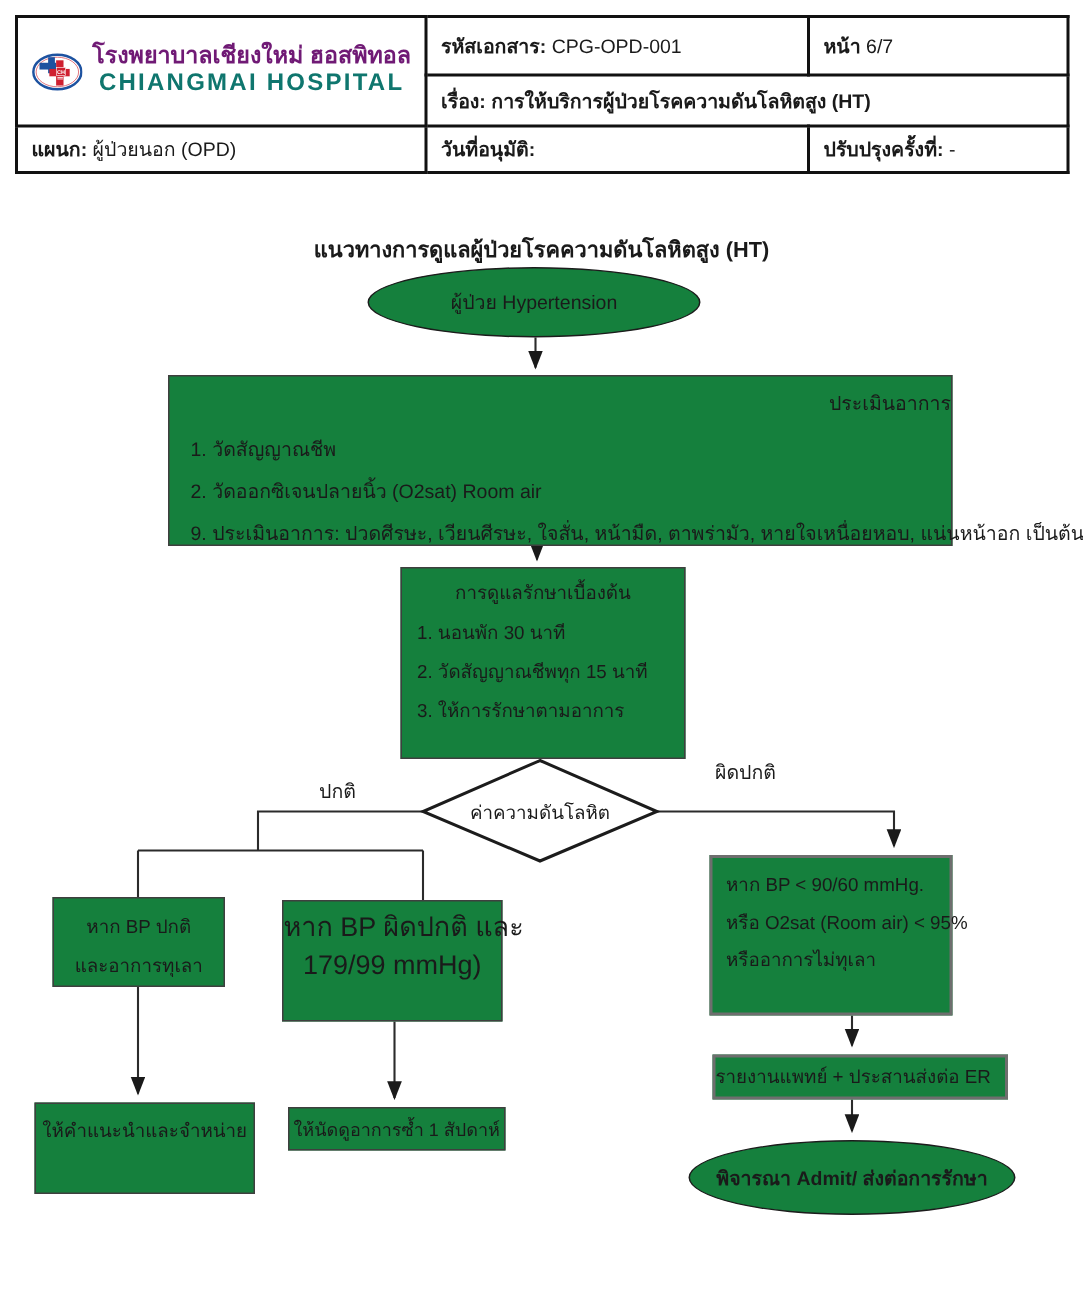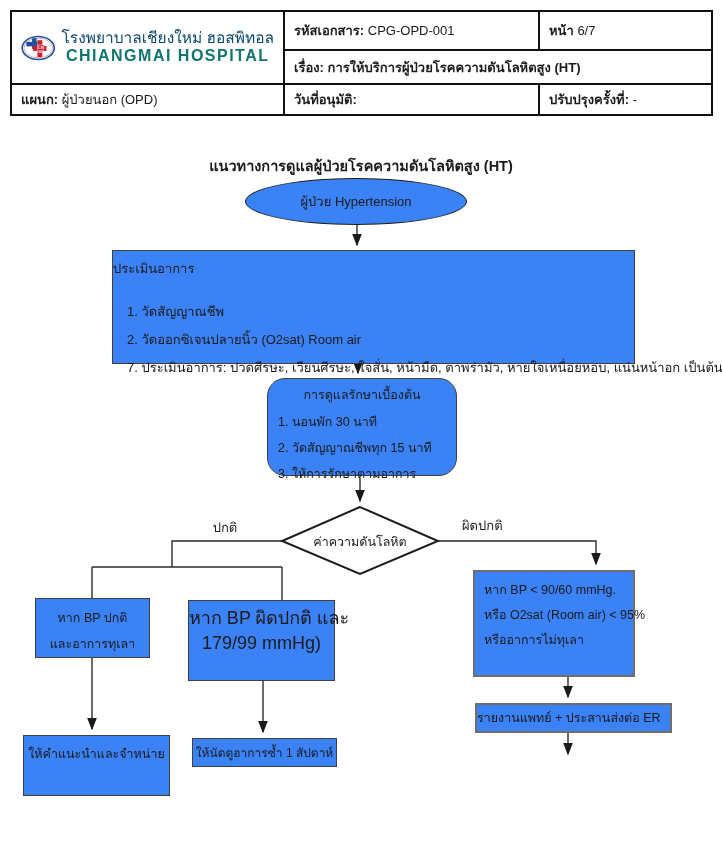--- a/index.html
+++ b/index.html
@@ -28,66 +28,66 @@
   .col1 { width: 273px; } .col2 { width: 255px; } .col3 { width: 173px; }
   .row1 td { height: 39px; }
   .row2 td { height: 34px; }
   .row3 td { height: 30px; }
   .lbl { font-weight: bold; }
   .subject-cell { font-weight: bold; }
 
   .logo-cell { padding: 4px 6px; }
   .logo-wrap { display: flex; align-items: center; gap: 6px; }
   .logo-names { display: flex; flex-direction: column; align-items: center; line-height: 1.15; }
-  .thai-name { color: #0c4a6e; font-weight: normal; font-size: 15.5px; white-space: nowrap; text-align: right; }
+  .thai-name { color: #701a75; font-weight: bold; font-size: 15.5px; white-space: nowrap; text-align: right; }
   .eng-name  { color: #0f766e; font-weight: bold; font-size: 16px; letter-spacing: 1.5px; white-space: nowrap; }
 
   
   .flowchart {
     position: absolute; left: 0; top: 130px;
     width: 722px; height: 731px;
   }
   .connector-layer { position: absolute; left: 0; top: 0; z-index: 0; }
 
   .fc-title {
     position: absolute; left: 0; top: 24px; width: 722px;
     text-align: center; font-weight: bold; font-size: 14.5px; z-index: 2;
   }
 
   .node {
     position: absolute; z-index: 1;
-    background: #3b82f6;
+    background: #15803d;
     border: 1.5px solid #3f3f3f;
     font-size: 13px;
   }
   .ellipse {
     border-radius: 50%;
     border: 1.6px solid #1c1c1c;
     display: flex; align-items: center; justify-content: center;
     text-align: center;
   }
 
   .n-start { left: 245px; top: 48px; width: 222px; height: 47px; }
   .n-end   { left: 459px; top: 630px; width: 218px; height: 50px; font-weight: 600; font-size: 13px; }
 
   .n-assess { left: 112px; top: 120px; width: 523px; height: 114px; padding: 7px 0 0 0; }
-  .n-assess .box-title { text-align: left; margin-bottom: 19px; }
+  .n-assess .box-title { text-align: right; margin-bottom: 7px; }
   .n-assess .item { padding-left: 14px; line-height: 28px; white-space: nowrap; }
 
-  .n-care { left: 267px; top: 248px; width: 190px; height: 98px; padding: 6px 0 12px 0; font-size: 12.5px; border-radius: 18px; }
+  .n-care { left: 267px; top: 248px; width: 190px; height: 128px; padding: 6px 0 12px 0; font-size: 12.5px; }
   .n-care .box-title { text-align: center; margin-bottom: 4px; }
   .n-care .item { padding-left: 10px; line-height: 26px; white-space: nowrap; }
 
   .n-decision-text {
     position: absolute; z-index: 2; left: 282px; top: 402px; width: 156px;
     text-align: center; font-size: 12.5px; background: transparent;
   }
   .branch-label { position: absolute; z-index: 2; font-size: 13px; }
   .lbl-normal   { left: 195px; top: 387px; width: 60px; text-align: center; }
-  .lbl-abnormal { left: 462px; top: 385px; width: 70px; }
+  .lbl-abnormal { left: 462px; top: 374px; width: 70px; text-align: center; }
 
   .n-bp-normal { left: 35px;  top: 468px; width: 115px; height: 60px; text-align: center; padding-top: 6px; font-size: 12.5px; }
   .n-bp-normal .cline { line-height: 26px; }
 
   .n-bp-mild { left: 188px; top: 470px; width: 147px; height: 81px; text-align: center; padding-top: 5px; font-size: 18px; }
   .n-bp-mild .cline { line-height: 25px; white-space: nowrap; }
 
   .n-criteria { left: 473px; top: 440px; width: 162px; height: 107px; padding: 6px 0 0 9px; font-size: 12.5px; border-width: 2px; border-color: #6e6e6e; }
   .n-criteria .item { line-height: 25px; white-space: nowrap; }
 
@@ -187,21 +187,21 @@
   <div class="fc-title">แนวทางการดูแลผู้ป่วยโรคความดันโลหิตสูง (HT)</div>
 
   <div class="node ellipse n-start">
     <span>ผู้ป่วย Hypertension</span>
   </div>
 
   <div class="node n-assess">
     <div class="box-title">ประเมินอาการ</div>
     <div class="item">1. วัดสัญญาณชีพ</div>
     <div class="item">2. วัดออกซิเจนปลายนิ้ว (O2sat) Room air</div>
-    <div class="item">7. ประเมินอาการ: ปวดศีรษะ, เวียนศีรษะ, ใจสั่น, หน้ามืด, ตาพร่ามัว, หายใจเหนื่อยหอบ, แน่นหน้าอก เป็นต้น</div>
+    <div class="item">9. ประเมินอาการ: ปวดศีรษะ, เวียนศีรษะ, ใจสั่น, หน้ามืด, ตาพร่ามัว, หายใจเหนื่อยหอบ, แน่นหน้าอก เป็นต้น</div>
   </div>
 
   <div class="node n-care">
     <div class="box-title">การดูแลรักษาเบื้องต้น</div>
     <div class="item">1. นอนพัก 30 นาที</div>
     <div class="item">2. วัดสัญญาณชีพทุก 15 นาที</div>
     <div class="item">3. ให้การรักษาตามอาการ</div>
   </div>
 
   <div class="n-decision-text">ค่าความดันโลหิต</div>
@@ -229,14 +229,17 @@
   </div>
 
   <div class="node n-followup">
     <span>ให้นัดดูอาการซ้ำ 1 สัปดาห์</span>
   </div>
 
   <div class="node n-report">
     <span>รายงานแพทย์ + ประสานส่งต่อ ER</span>
   </div>
 
+  <div class="node ellipse n-end">
+    <span>พิจารณา Admit/ ส่งต่อการรักษา</span>
+  </div>
 
 </div>
 
 </body></html>

